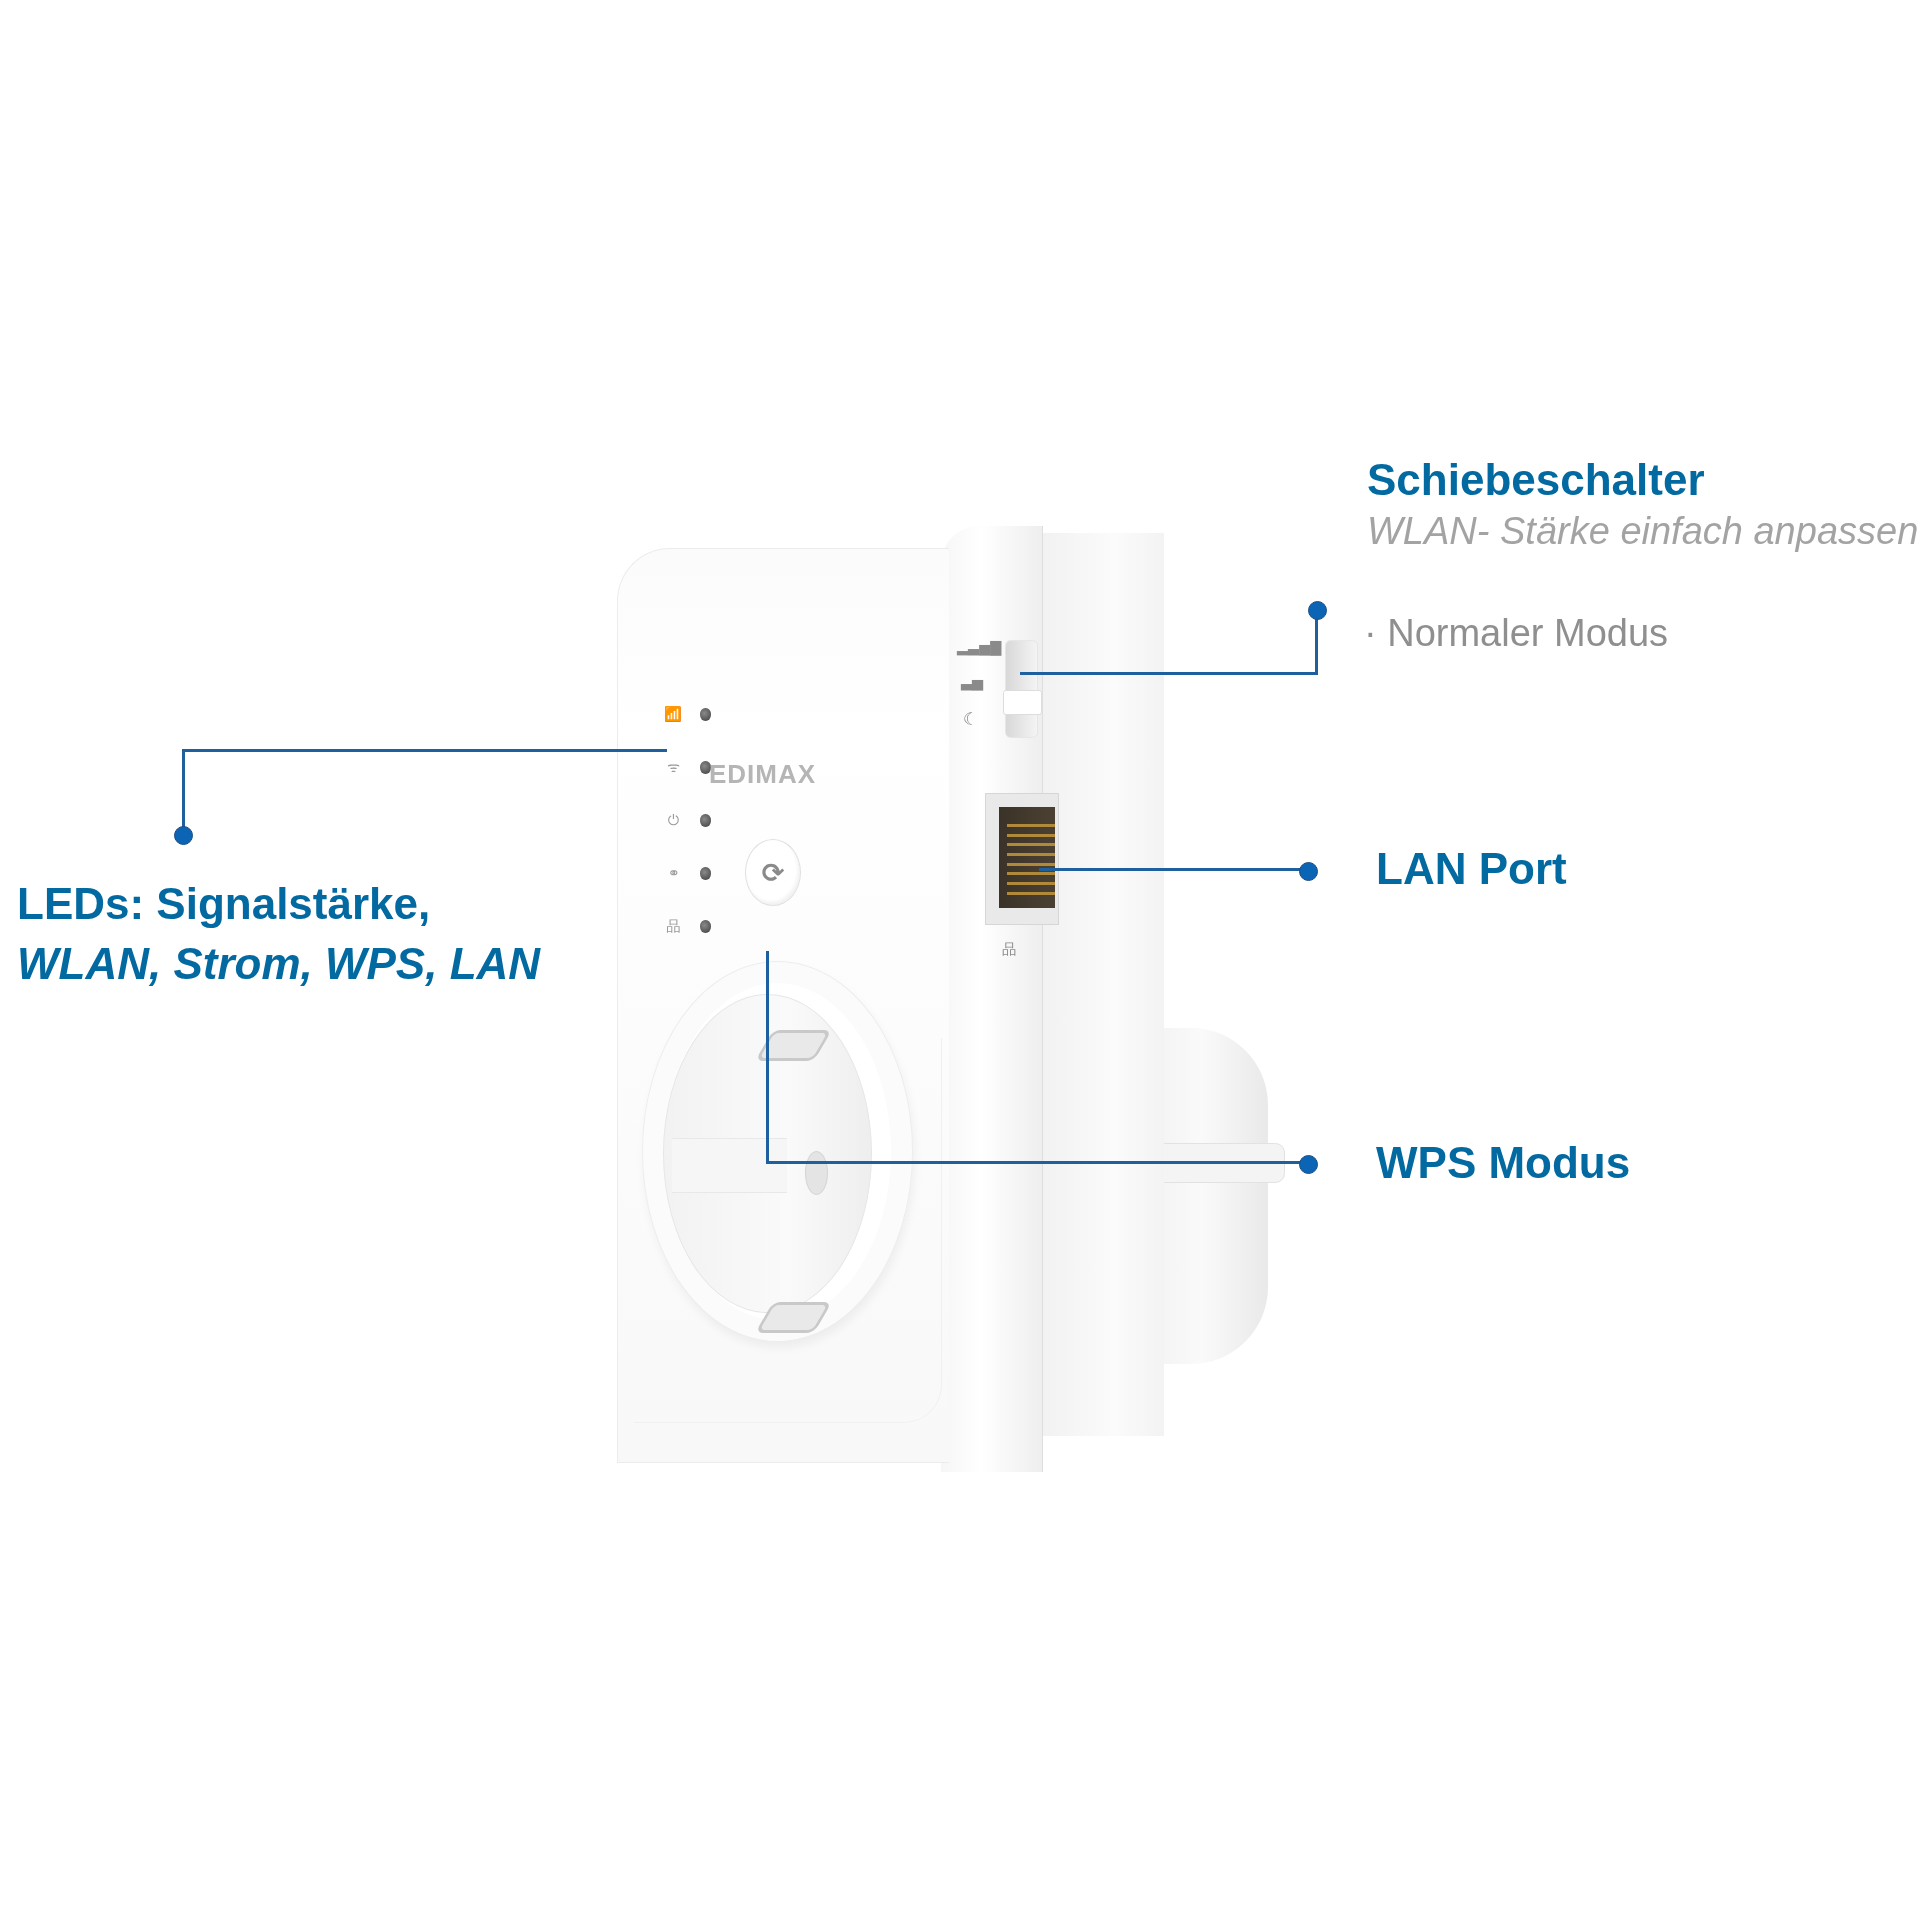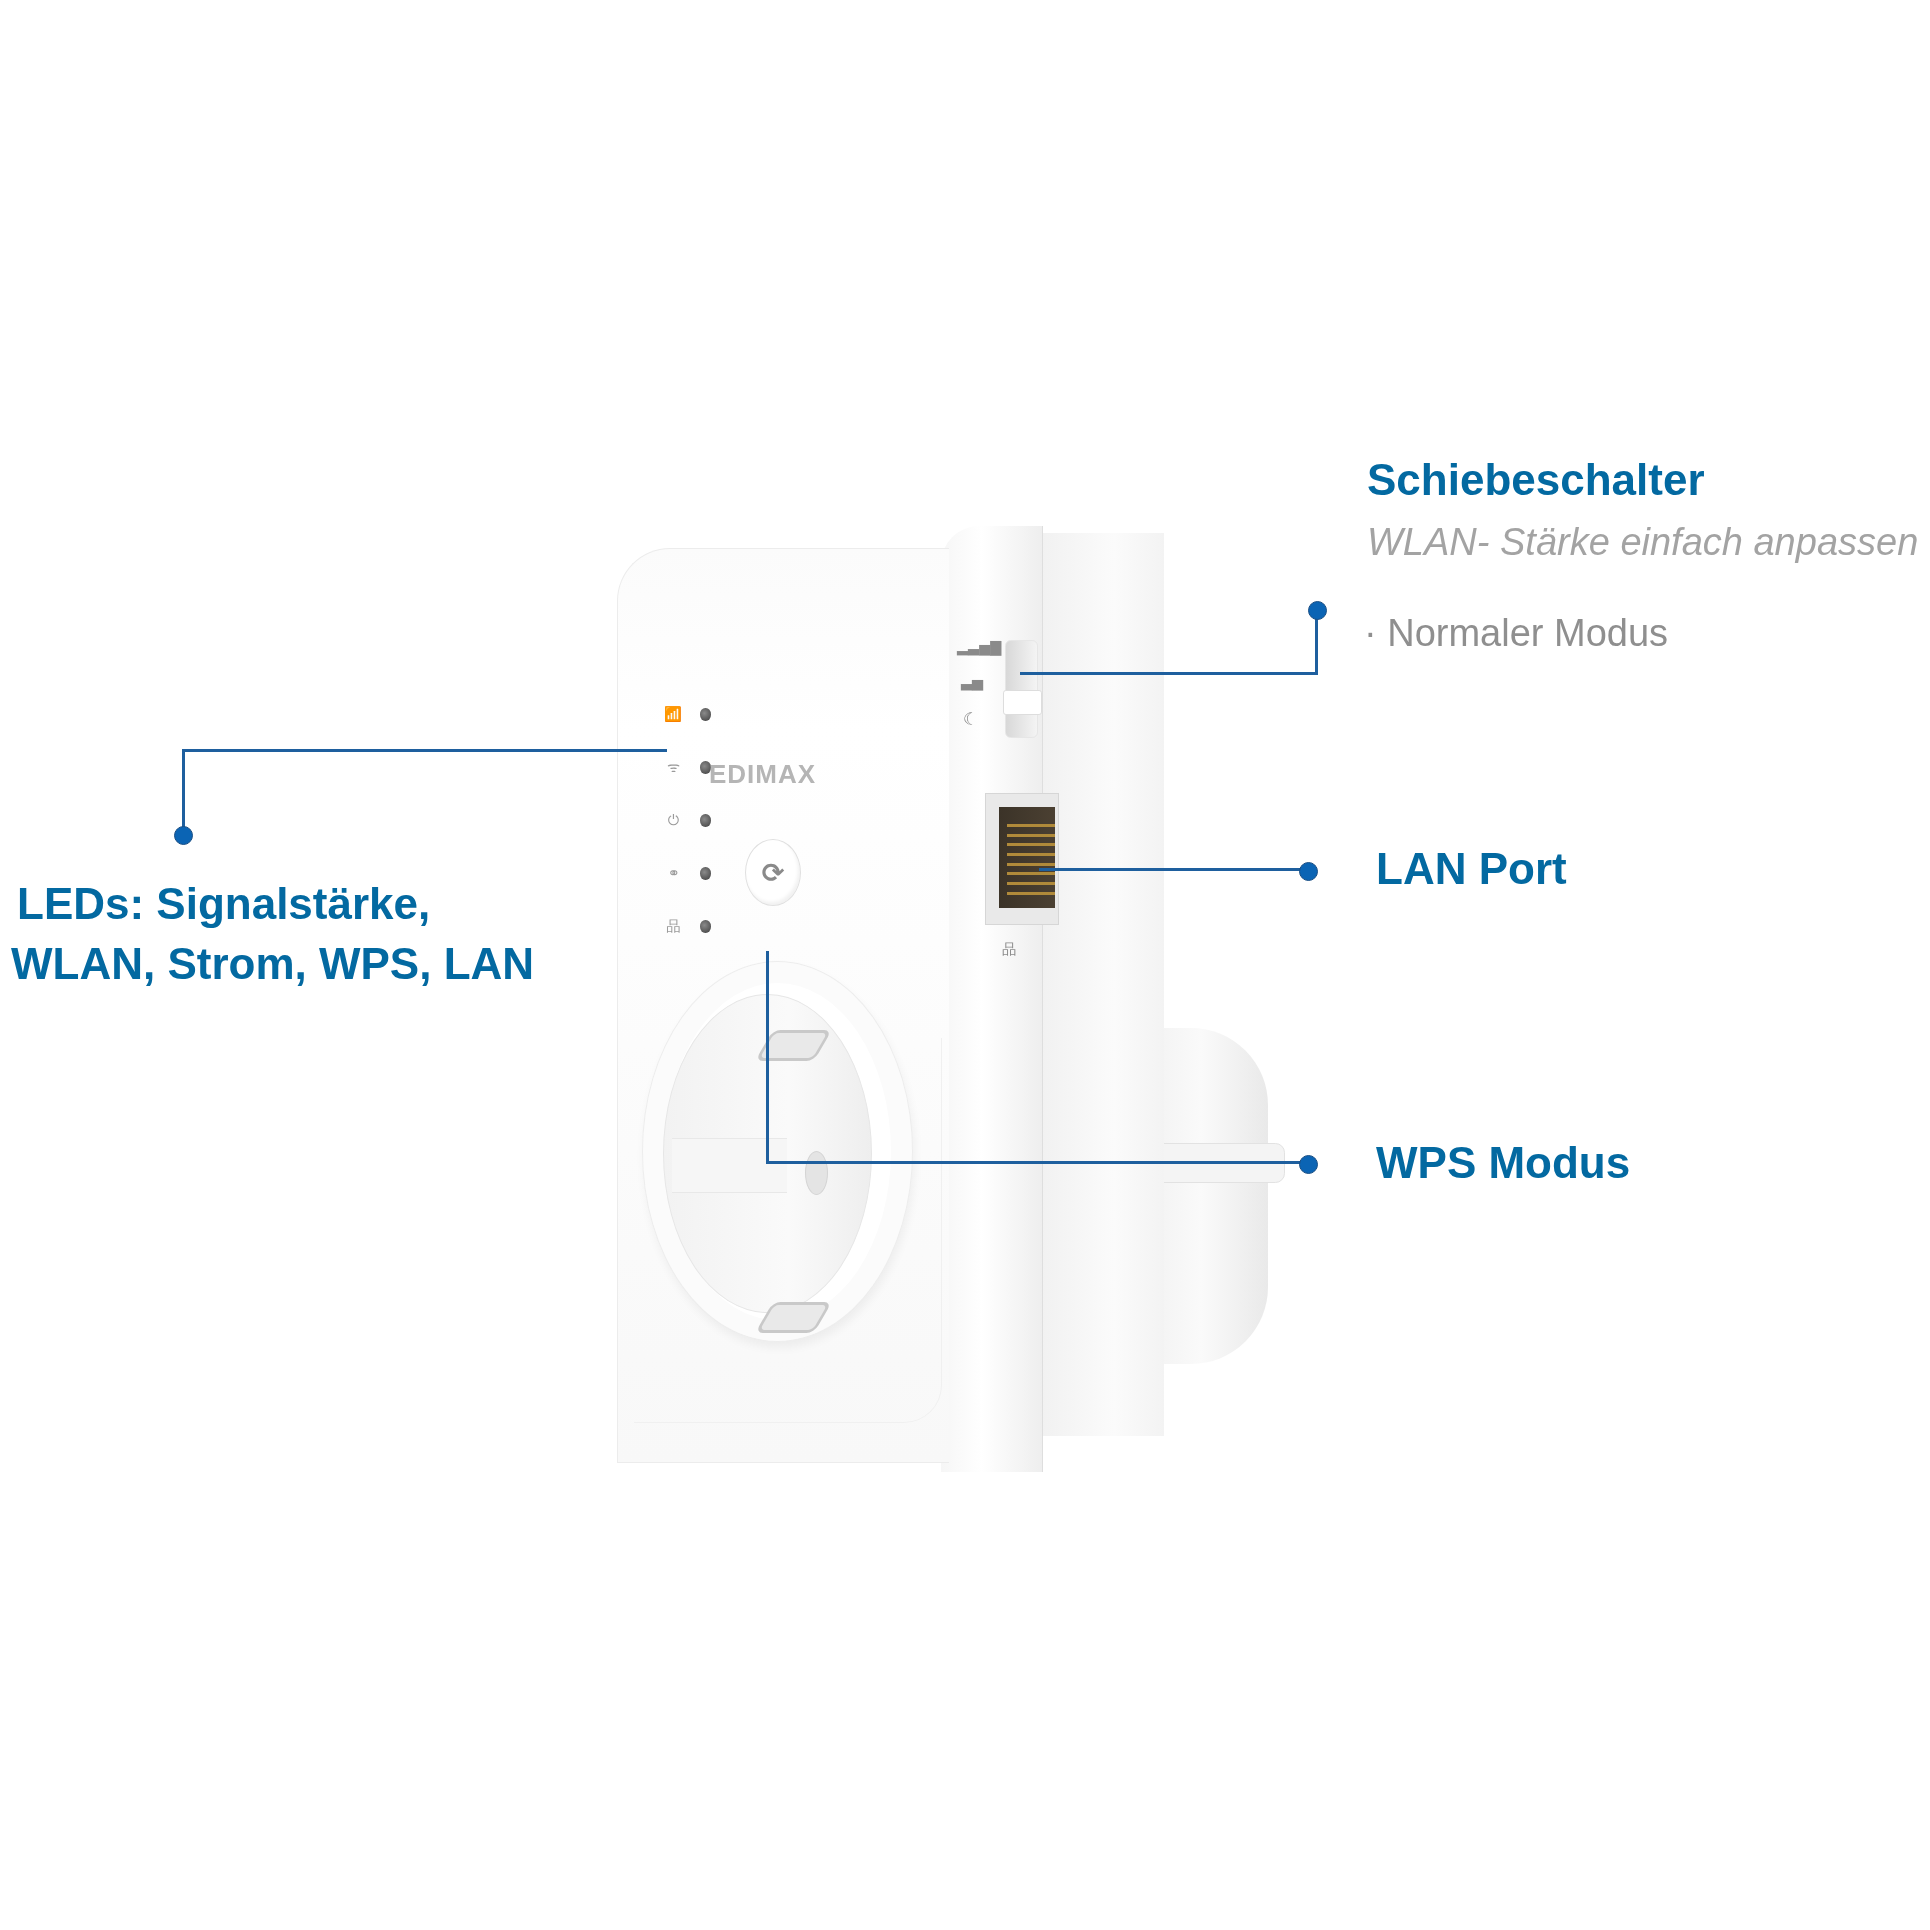--- a/index.html
+++ b/index.html
@@ -126,23 +126,23 @@
 <div class="dot" style="left:1308px; top:601px;"></div>
 
 <div class="line" style="left:1039px; top:868px; width:269px; height:2.9px;"></div>
 <div class="dot" style="left:1299px; top:862px;"></div>
 
 <div class="line" style="left:766px; top:951px; width:2.9px; height:213px;"></div>
 <div class="line" style="left:766px; top:1161px; width:543px; height:2.9px;"></div>
 <div class="dot" style="left:1299px; top:1155px;"></div>
 
 <div class="label-bold" style="left:1367px; top:454px;">Schiebeschalter</div>
-<div class="label-italic" style="left:1367px; top:521px;">WLAN- Stärke einfach anpassen</div>
+<div class="label-italic" style="left:1367px; top:510px;">WLAN- Stärke einfach anpassen</div>
 <div class="label-list" style="left:1364px; top:588px;margin-top:20px;">
   <div>Normaler Modus</div>
 </div>
 
 <div class="label-bold" style="left:17px; top:878px;">LEDs: Signalstärke,</div>
-<div class="label-bold" style="left:11px; top:938px;">WLAN, Strom, WPS, LAN</div>
+<div class="label-bold" style="left:17px; top:938px;font-style:italic;">WLAN, Strom, WPS, LAN</div>
 
 <div class="label-bold" style="left:1376px; top:843px;">LAN Port</div>
 <div class="label-bold" style="left:1376px; top:1137px;">WPS Modus</div>
 
 
 </body></html>

